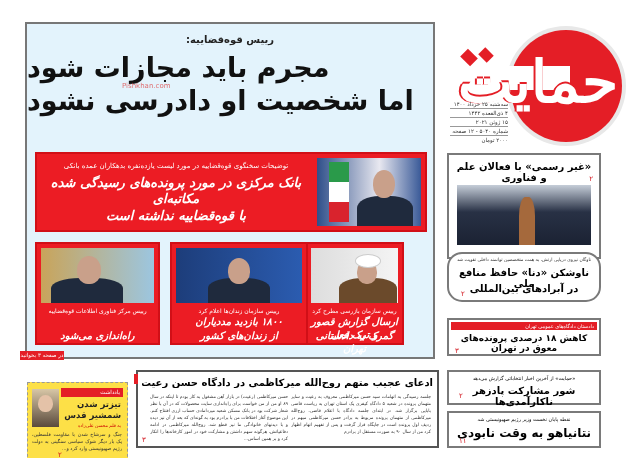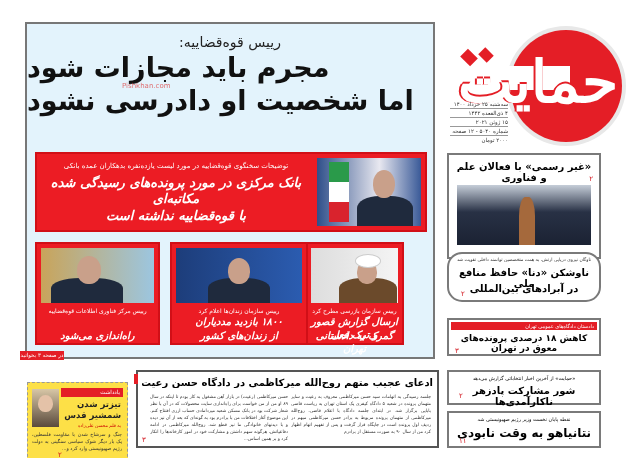--- a/index.html
+++ b/index.html
@@ -1,20 +1,20 @@
 <!DOCTYPE html>
 <html><head>
 <meta charset="utf-8">
 <style>
   html,body{margin:0;padding:0;}
   body{width:630px;height:458px;background:#ffffff;position:relative;overflow:hidden;font-family:"DejaVu Sans",sans-serif;direction:rtl;}
   .abs{position:absolute;}
   
   #main{left:25px;top:22px;width:410px;height:337px;background:#e3f3fc;border:2px solid #777;box-sizing:border-box;}
-  .kicker{font-size:14px;font-weight:normal;color:#222;text-align:center;}
+  .kicker{font-size:10px;font-weight:bold;color:#222;text-align:center;}
   .headline{font-weight:bold;color:#111;text-align:left;line-height:1.05;}
   .redbox{background:#ec1c24;box-sizing:border-box;border:2px solid #d10f17;}
   .redbox .sub{font-size:7px;color:#fff;text-align:center;}
   .redbox .big{font-size:12px;font-weight:bold;color:#ffffff;text-align:center;line-height:1.25;font-style:italic;}
   .photo{background:linear-gradient(160deg,#9fb3c9,#3b4a63);box-sizing:border-box;}
   .face{position:absolute;border-radius:50% 50% 45% 45%;background:#c9a08a;}
   .suit{position:absolute;background:#1f2a3d;border-radius:40% 40% 0 0;}
   
   .rbox{border:2px solid #7a7a7a;background:#fff;box-sizing:border-box;}
   .rnum{font-size:7px;color:#d10f17;}

